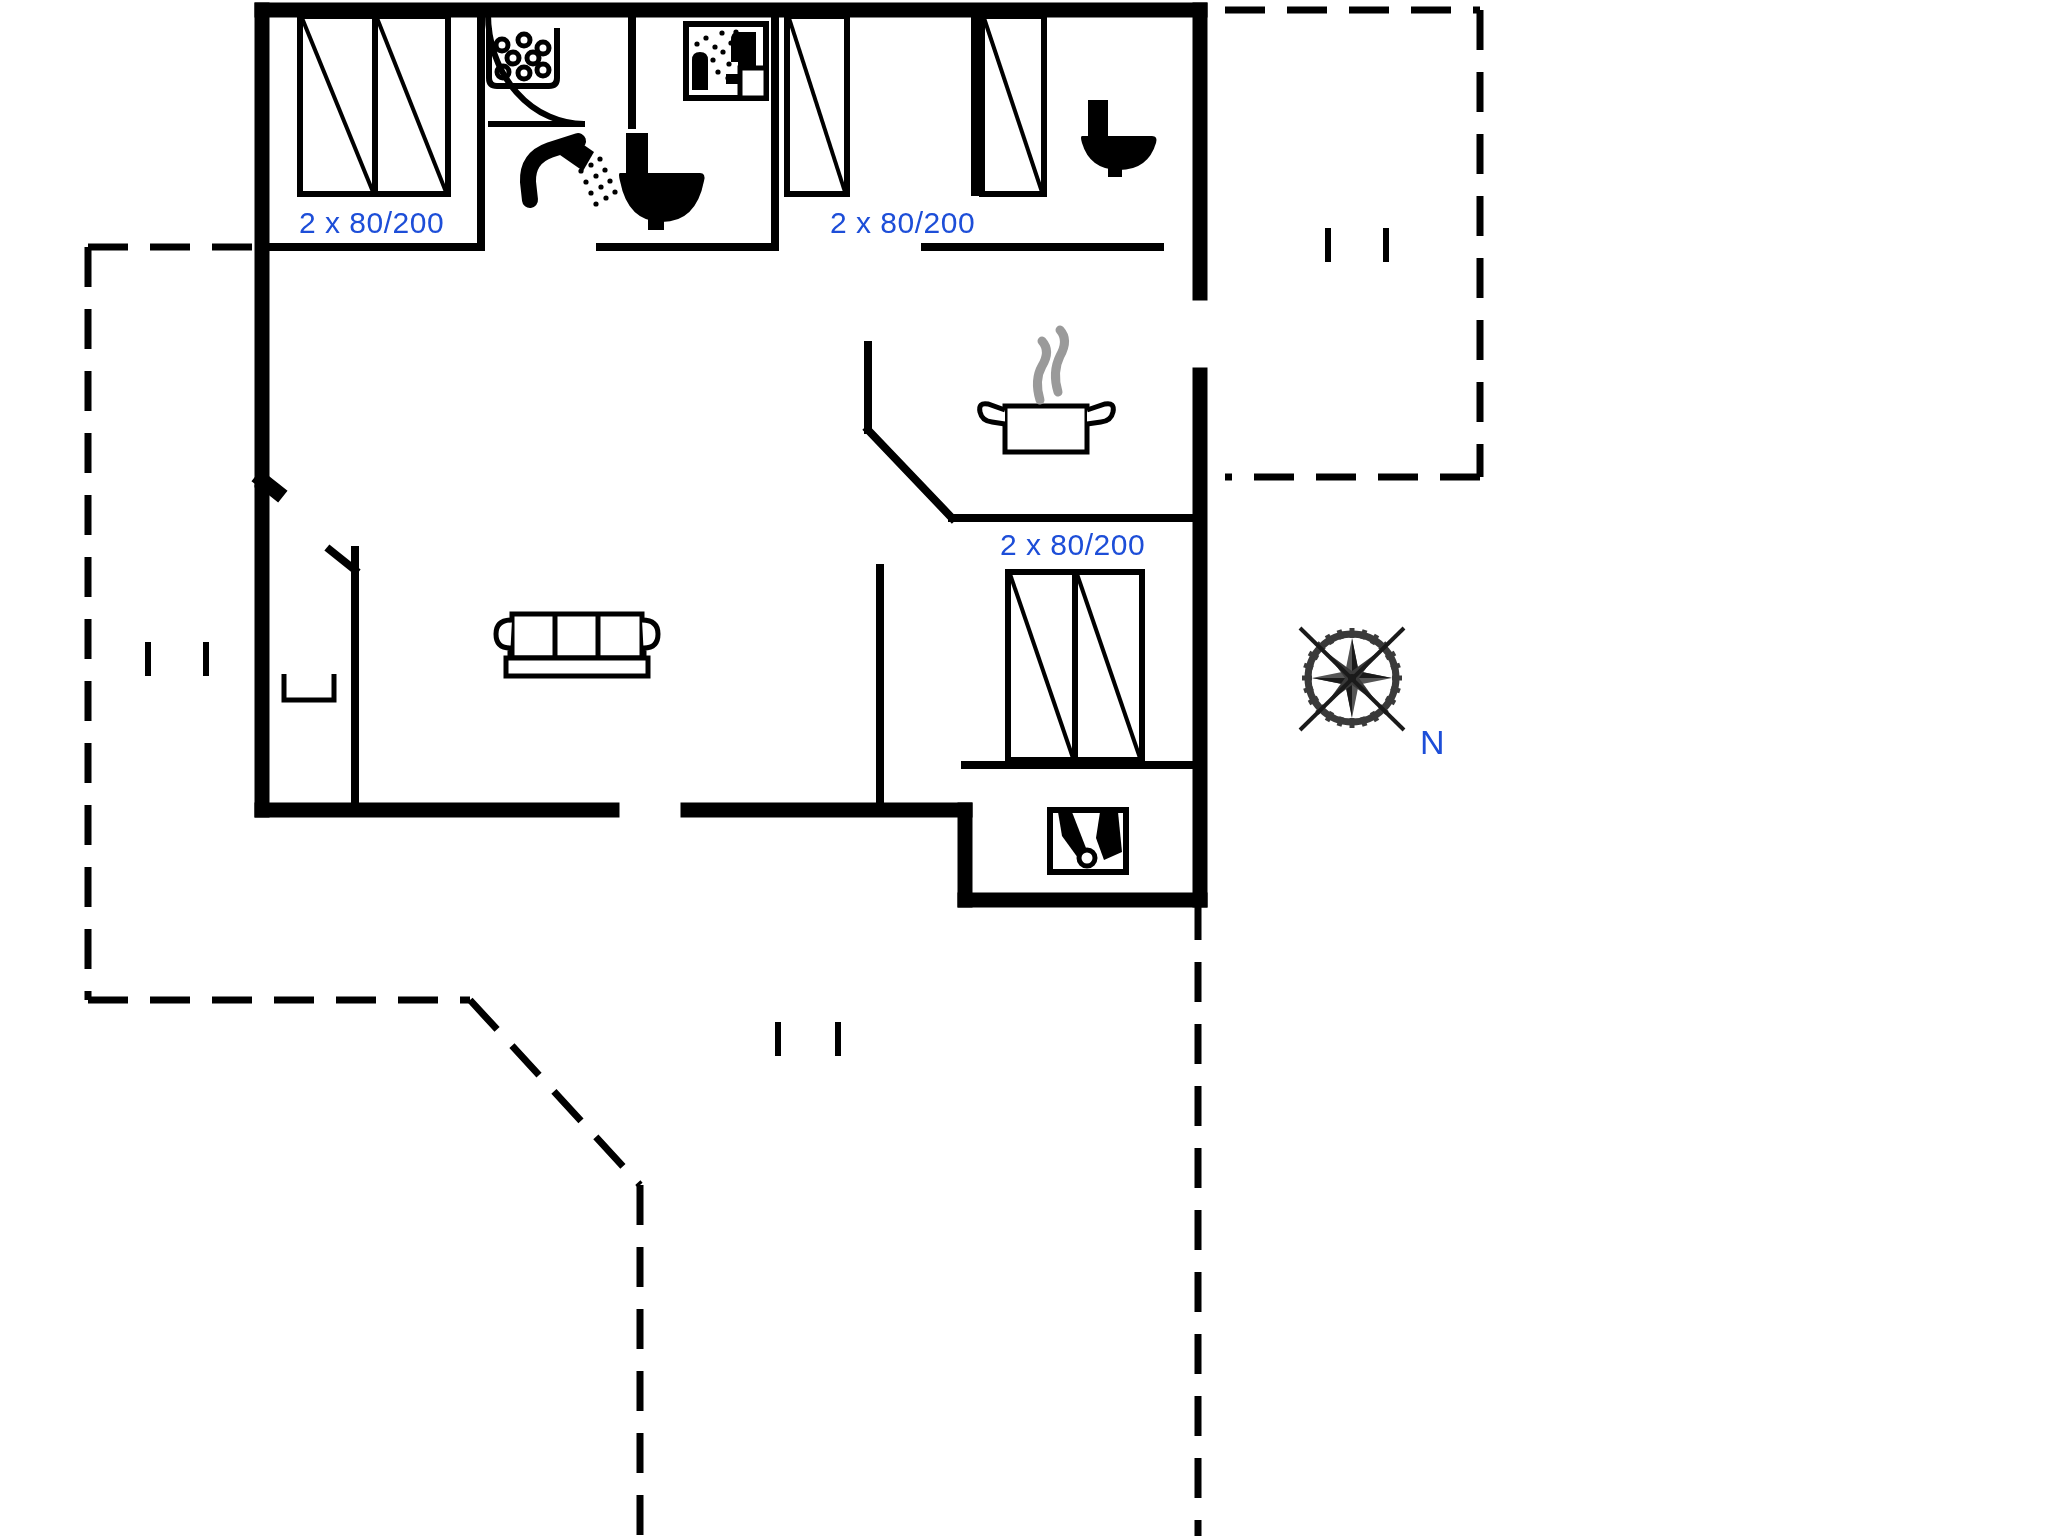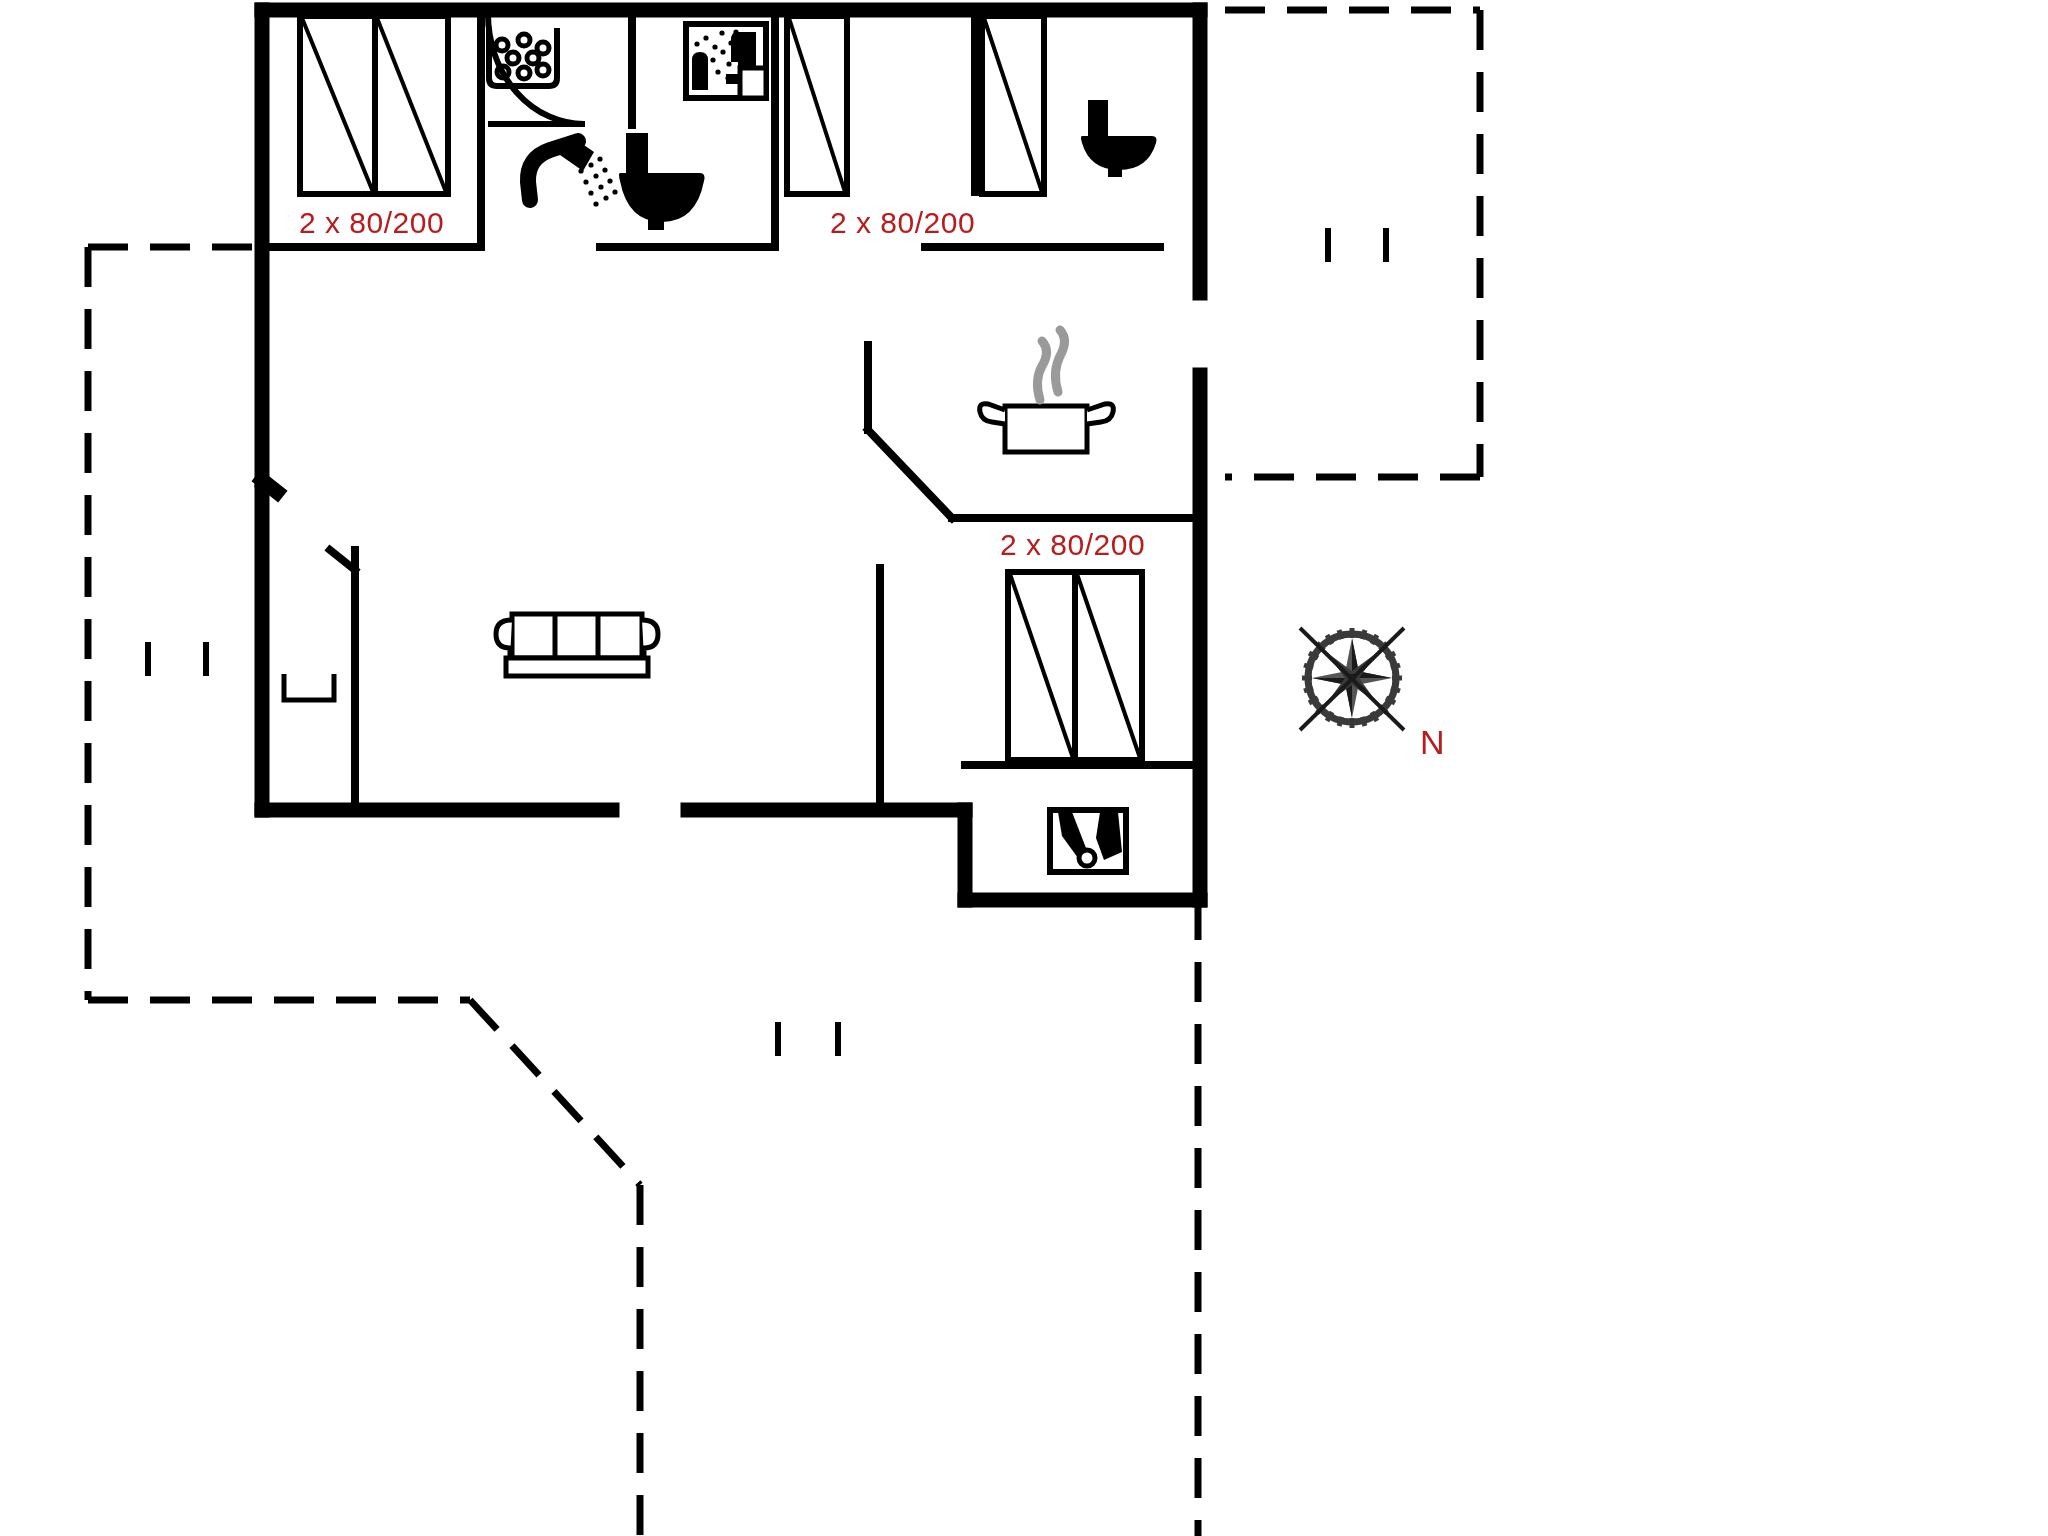--- a/index.html
+++ b/index.html
@@ -1,20 +1,20 @@
 <!DOCTYPE html>
 <html><head>
 <meta charset="utf-8">
 <style>
   html,body{margin:0;padding:0;background:#ffffff;}
   body{width:2048px;height:1536px;position:relative;overflow:hidden;
        font-family:"Liberation Sans", sans-serif;color:#1a1a1a;}
   #plan{position:absolute;left:0;top:0;width:2048px;height:1536px;}
   .lbl{position:absolute;font-family:"Liberation Sans", sans-serif;
-       font-size:30px;letter-spacing:0.5px;color:#b91c1c;white-space:nowrap;}
+       font-size:30px;letter-spacing:0.5px;color:#1d4ed8;white-space:nowrap;}
   .lbl.n{font-size:34px;}
 </style>
 </head>
 <body>
 
 <svg id="plan" viewBox="0 0 2048 1536" xmlns="http://www.w3.org/2000/svg">
 
   <rect x="0" y="0" width="2048" height="1536" fill="#ffffff"></rect>
 
   <g fill="none" stroke="#000" stroke-width="7" stroke-dasharray="40 22" stroke-linecap="butt">

